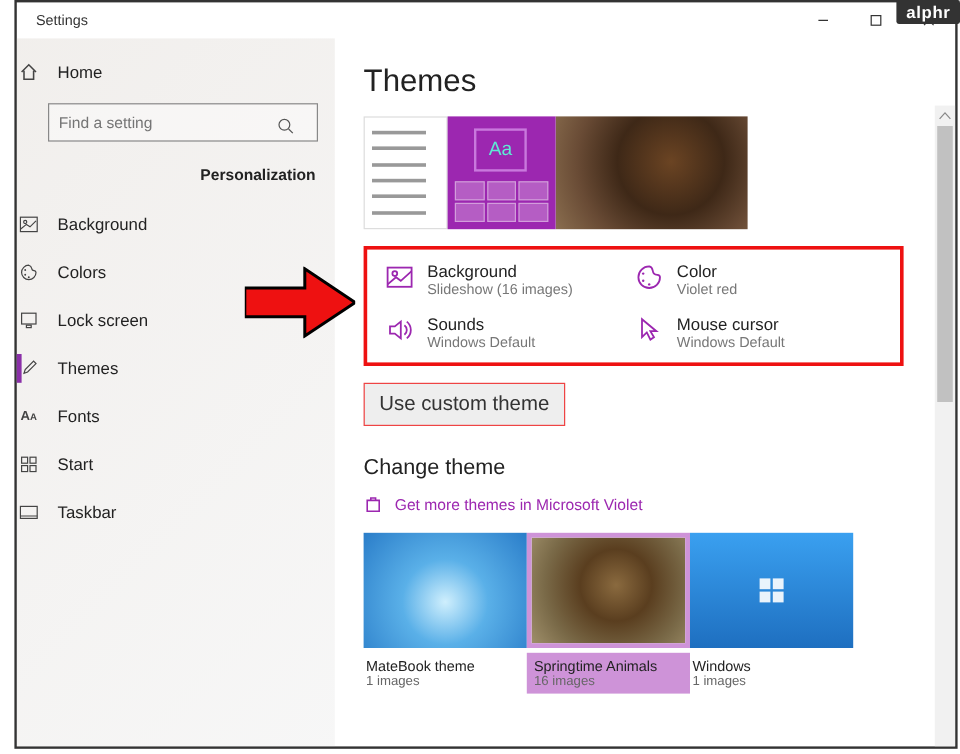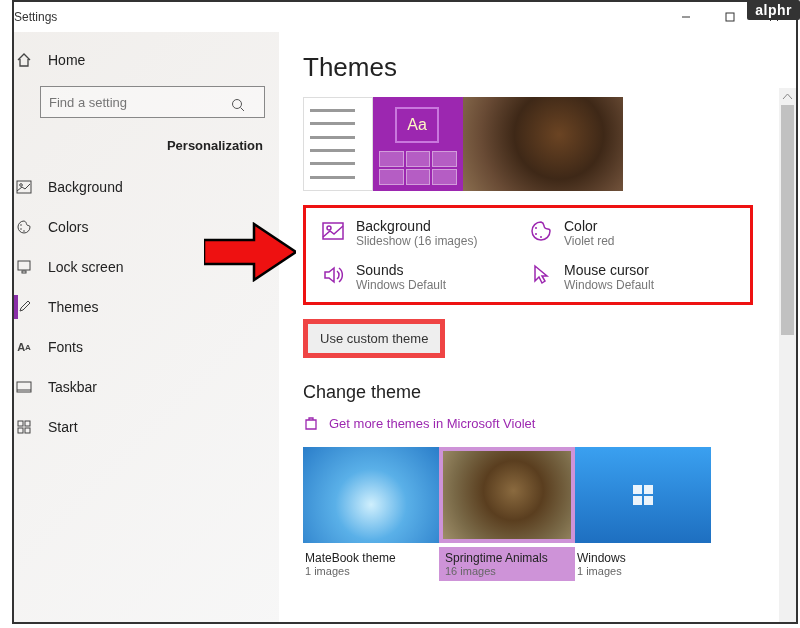--- a/index.html
+++ b/index.html
@@ -1,47 +1,47 @@
 <!DOCTYPE html>
 <html><head>
 <meta charset="utf-8">
 <style>
 * { box-sizing: border-box; margin: 0; padding: 0; font-family: "Segoe UI", Arial, sans-serif; }
 body { background: #fff; width: 800px; height: 628px; overflow: hidden; position: relative; }
 .outer-frame { border: 2px solid #333; width: 786px; height: 624px; margin-left: 12px; margin-top: 0; position: relative; background:#fff; }
-.titlebar { height: 30px; display: flex; align-items: center; padding-left: 0; font-size: 12px; color:#333; position:relative; }
+.titlebar { height: 30px; display: flex; align-items: center; padding-left: 16px; font-size: 12px; color:#333; position:relative; }
 .win-controls { position:absolute; right:0; top:0; display:flex; }
 .win-btn { width:44px; height:30px; display:flex; align-items:center; justify-content:center; font-size:12px; color:#333; }
 .badge { position:absolute; top:0; right:0; background:#333; color:#fff; padding:2px 8px; font-weight:bold; font-size:14px; letter-spacing:0.5px; z-index:50; border-radius:2px;}
 .app-body { display:flex; height: calc(100% - 30px); }
 .sidebar { width: 265px; background: linear-gradient(135deg, rgba(200,190,180,0.25), rgba(200,200,200,0.15)); padding-top:8px; position:relative; }
 .side-row { display:flex; align-items:center; height:40px; font-size:14px; color:#222; position:relative; cursor:default; }
 .side-row.active::before { content:""; position:absolute; left:0; top:8px; bottom:8px; width:4px; background:#8a2fa8; }
 .side-icon { width:20px; height:20px; margin-right:14px; display:flex; align-items:center; justify-content:center; color:#444; }
 .search-wrap { margin:6px 14px 10px 14px;padding-left:12px; }
 .search-box { width:100%; height:32px; border:1px solid #888; background:rgba(255,255,255,0.4); padding:0 28px 0 8px; font-size:13px; color:#555; }
 .search-wrap { position:relative; }
 .search-icon { position:absolute; right:20px; top:12px; }
 .cat-label { font-weight:600; font-size:13px; padding:10px 16px 14px; color:#222;text-align:right; }
 .content { flex:1; padding:20px 24px 0 24px; overflow:hidden; position:relative; }
 .page-title { font-size:26px; font-weight:400; color:#222; margin-bottom:14px; }
 .theme-preview { display:flex; width:320px; height:94px; margin-bottom:14px; }
 .tp-left { width:70px; background:#fff; border:1px solid #ddd; padding:6px; display:flex; flex-direction:column; justify-content:space-around; }
 .tp-line { height:3px; background:#999; margin:3px 0; width:80%; }
 .tp-mid { width:90px; background:#9c27b0; position:relative; }
-.tp-mid .aa { position:absolute; top:10px; left:22px; width:44px; height:36px; border:2px solid #c978dd; color:#fef9c3; font-size:16px; display:flex; align-items:center; justify-content:center; }
+.tp-mid .aa { position:absolute; top:10px; left:22px; width:44px; height:36px; border:2px solid #c978dd; color:#5eead4; font-size:16px; display:flex; align-items:center; justify-content:center; }
 .tp-mid .tiles { position:absolute; bottom:6px; left:6px; right:6px; height:34px; display:grid; grid-template-columns:1fr 1fr 1fr; gap:2px; }
 .tp-mid .tiles div { background:rgba(255,255,255,0.25); border:1px solid rgba(255,255,255,0.4); }
 .tp-right { flex:1; background: radial-gradient(circle at 60% 40%, #6b4423 0%, #3e2817 40%, #694b35 70%, #8a6e4f 100%); }
 .theme-settings { border:3px solid #e11; padding:10px 14px; width:450px; display:grid; grid-template-columns:1fr 1fr; row-gap:14px; margin-bottom:14px; }
 .ts-item { display:flex; align-items:flex-start; gap:10px; }
 .ts-icon { width:26px; height:26px; color:#9c27b0; flex-shrink:0; display:flex; align-items:center; justify-content:center; }
 .ts-label { font-size:14px; color:#222; line-height:1.15; }
 .ts-sub { font-size:12px; color:#777; }
-.custom-btn { border:5px solid #ef4444; background:#eee; font-size:13px; padding:7px 12px; color:#333; cursor:default; margin-bottom:24px; }
+.custom-btn { border:1px solid #ef4444; background:#eee; font-size:17px; padding:7px 12px; color:#333; cursor:default; margin-bottom:24px; }
 .sect-title { font-size:18px; font-weight:400; color:#222; margin-bottom:12px; }
 .store-link { display:flex; align-items:center; gap:10px; color:#9c27b0; font-size:13px; margin-bottom:16px; }
 .themes-row { display:flex; }
 .theme-card { width:136px; }
 .theme-thumb { width:136px; height:96px; background:#64b5f6; margin-bottom:4px; position:relative; overflow:hidden; }
 .theme-card.sel .theme-thumb { border:4px solid #ce93d8; }
 .theme-card.sel .foot { background:#ce93d8; padding:4px 6px; }
 .foot { padding:4px 2px; }
 .theme-name { font-size:12px; color:#222; }
 .theme-count { font-size:11px; color:#666; }
@@ -136,37 +136,37 @@
             </svg>
           </span>
         <span>Themes</span>
       </div>
       <div class="side-row">
         <span class="side-icon" style="font-size:11px;font-weight:600;color:#444">A<sub style="font-size:8px">A</sub></span>
         <span>Fonts</span>
       </div>
       <div class="side-row">
         <span class="side-icon">
-            <svg width="16" height="16" viewBox="0 0 16 16">
-              <rect x="1" y="3" width="14" height="10" fill="none" stroke="#444"></rect>
-              <line x1="1" y1="11" x2="15" y2="11" stroke="#444"></line>
-            </svg>
-          </span>
-        <span>Taskbar</span>
-      </div>
-      <div class="side-row">
-        <span class="side-icon">
             <svg width="14" height="14" viewBox="0 0 14 14">
               <rect x="1" y="1" width="5" height="5" fill="none" stroke="#444"></rect>
               <rect x="8" y="1" width="5" height="5" fill="none" stroke="#444"></rect>
               <rect x="1" y="8" width="5" height="5" fill="none" stroke="#444"></rect>
               <rect x="8" y="8" width="5" height="5" fill="none" stroke="#444"></rect>
             </svg>
           </span>
         <span>Start</span>
+      </div>
+      <div class="side-row">
+        <span class="side-icon">
+            <svg width="16" height="16" viewBox="0 0 16 16">
+              <rect x="1" y="3" width="14" height="10" fill="none" stroke="#444"></rect>
+              <line x1="1" y1="11" x2="15" y2="11" stroke="#444"></line>
+            </svg>
+          </span>
+        <span>Taskbar</span>
       </div>
     </div>
 
     <div class="content">
       <h1 class="page-title">Themes</h1>
 
       <div class="theme-preview">
         <div class="tp-left">
           <div class="tp-line"></div>
             <div class="tp-line"></div>

